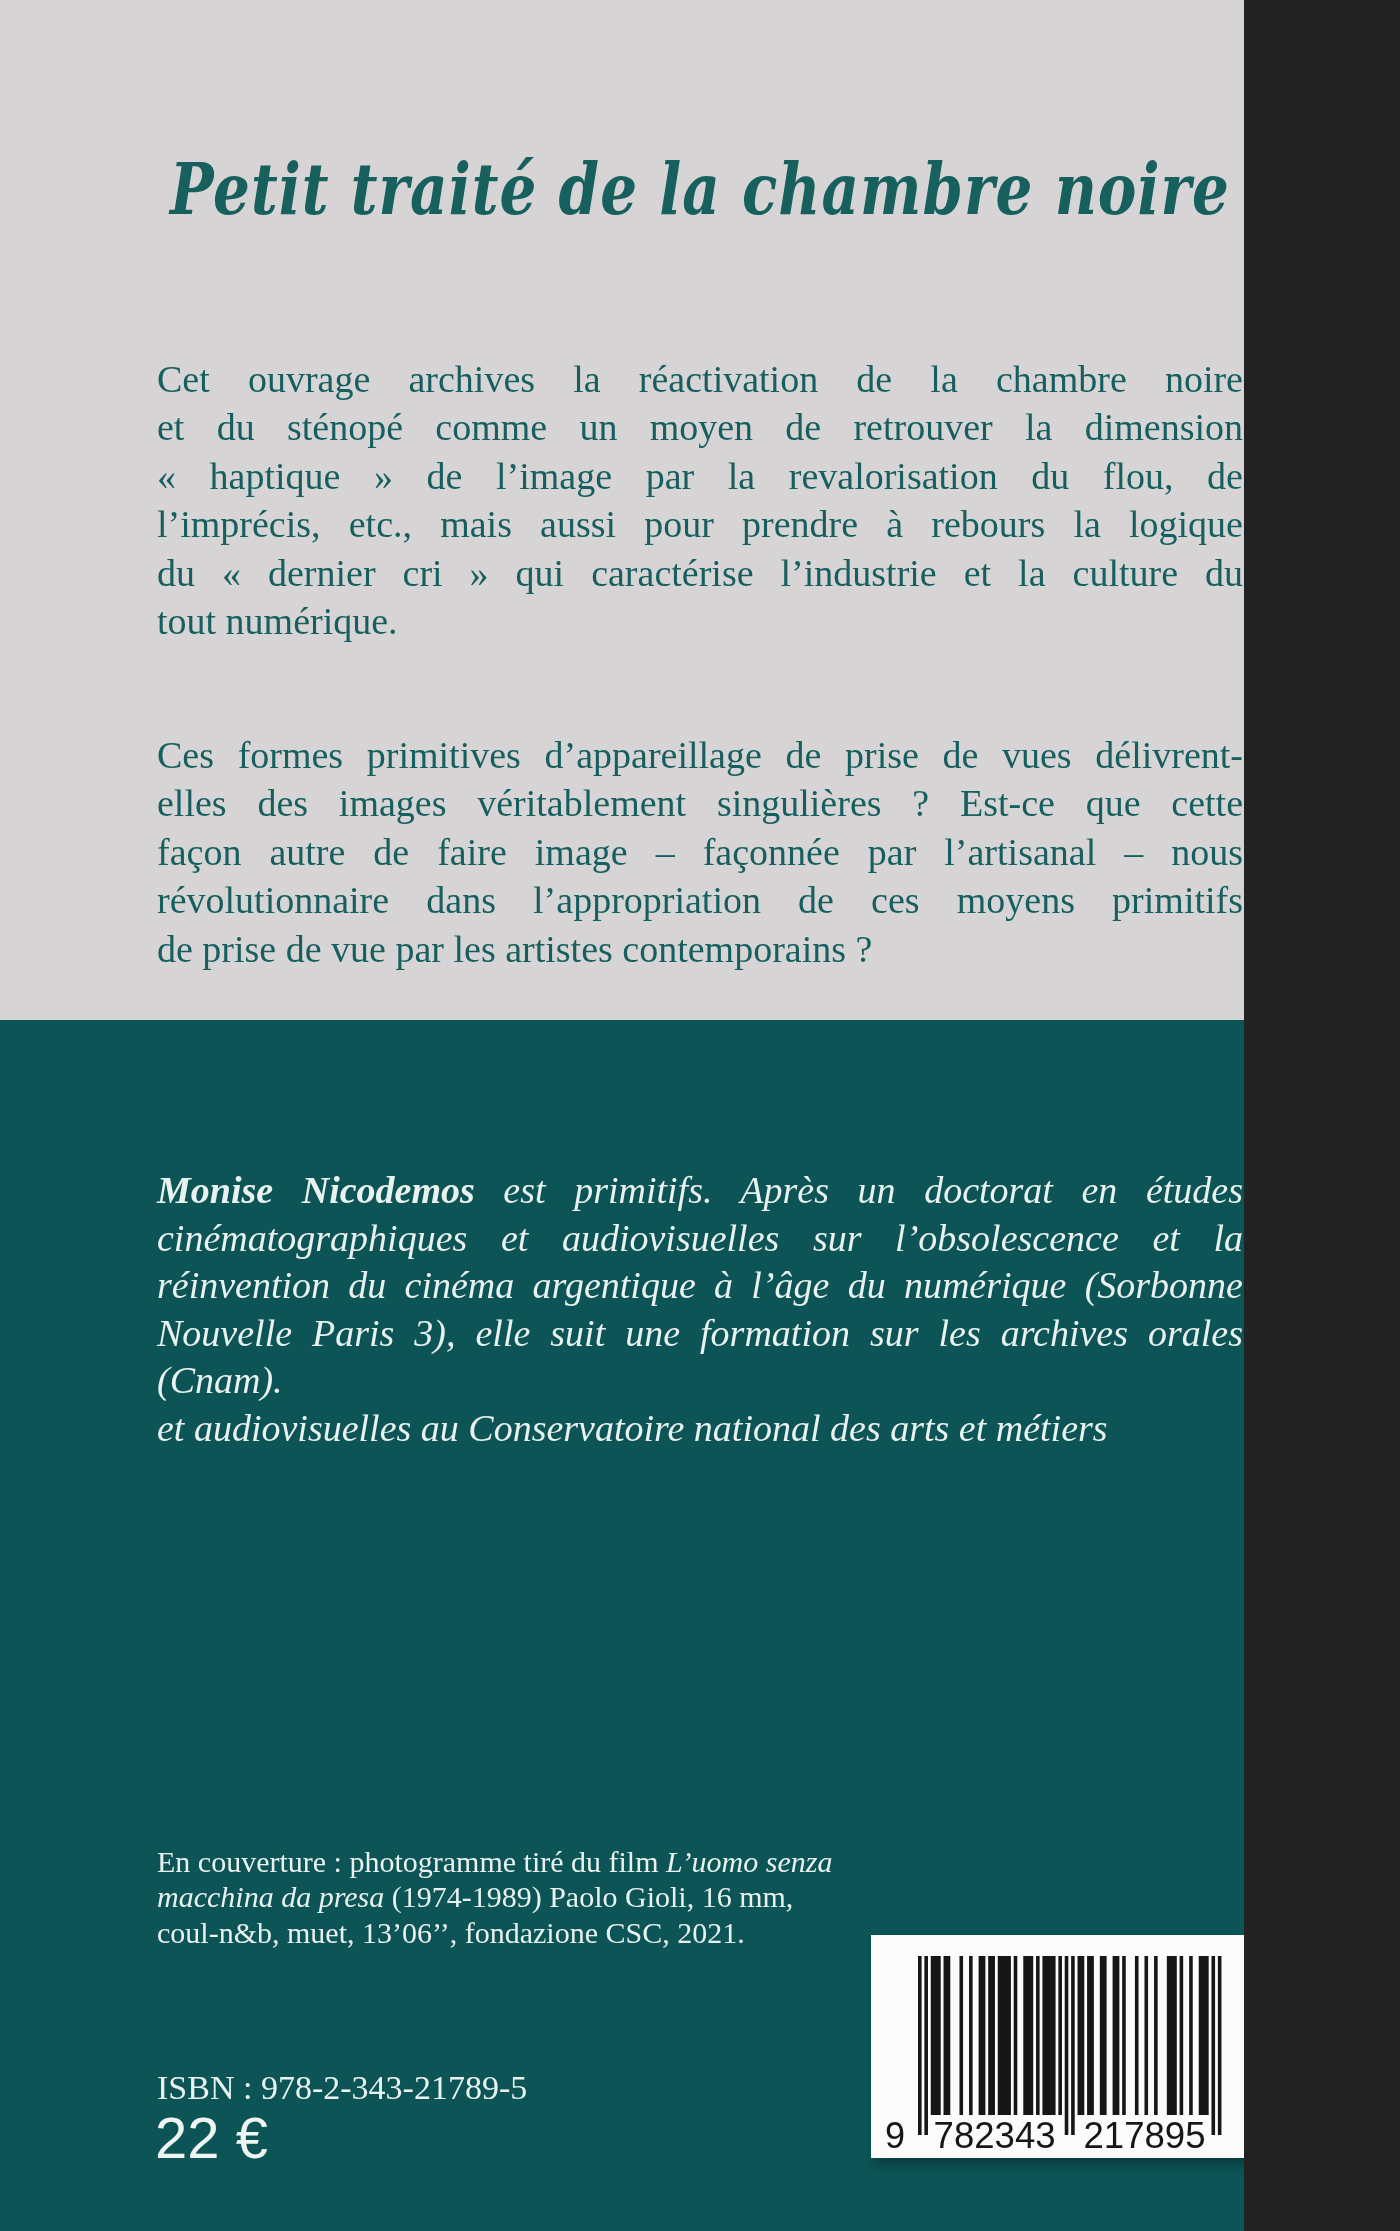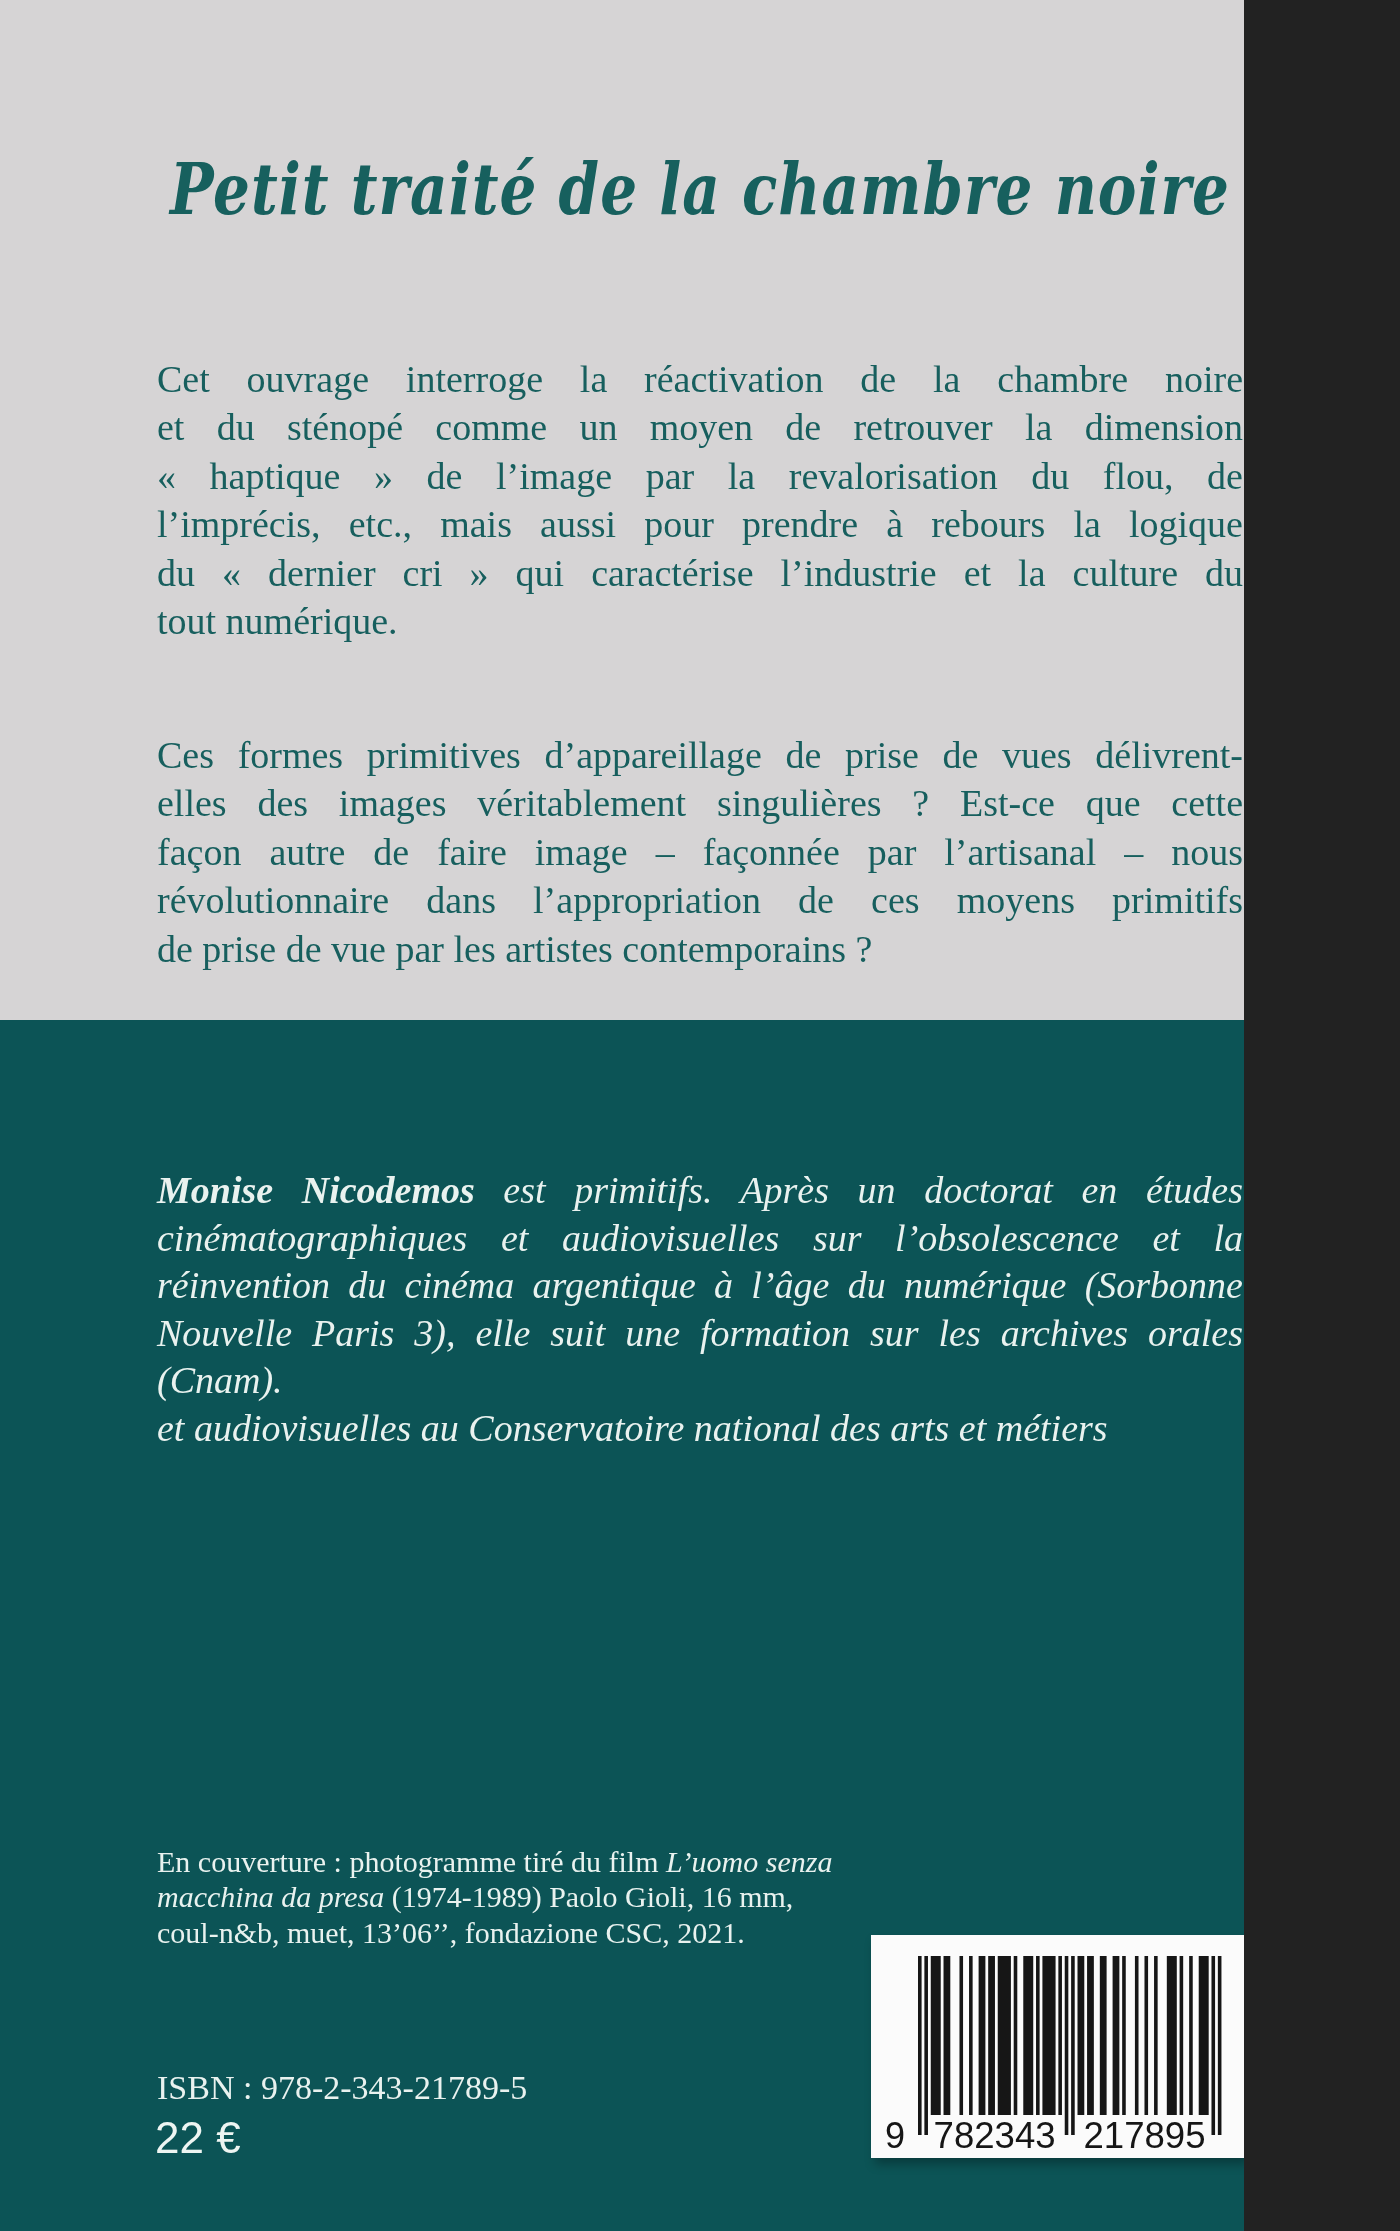--- a/index.html
+++ b/index.html
@@ -47,41 +47,41 @@
   }
   .credit .it{font-style:italic;}
   .isbn{
     position:absolute;left:157px;top:2068px;
     color:#e9f2ef;font-size:34px;line-height:40px;
   }
   .price{
     position:absolute;left:155px;top:2112px;
     color:#eef5f2;
     font-family:"Liberation Sans", sans-serif;
-    font-size:44px;line-height:52px;
+    font-size:58px;line-height:52px;
   }
   .barcode-box{
     position:absolute;left:871px;top:1935px;width:373px;height:223px;
     background:#fbfbfb;
     box-shadow:4px 6px 10px rgba(0,0,0,0.30);
   }
   .barcode-box svg{display:block;}
   .seg{white-space:pre-wrap;text-align:right;}
 </style>
 </head>
 <body>
 
 <div class="cover">
 
   <div class="teal-band"></div>
 
   <div class="book-title">Petit traité de la chambre noire</div>
 
   <div class="textblock para" id="para1">
-      <div class="line"><span class="seg">Cet ouvrage interroge la réactivation de la chambre noire</span></div>
+      <div class="line"><span class="seg">Cet ouvrage archives la réactivation de la chambre noire</span></div>
       <div class="line"><span class="seg">et du sténopé comme un moyen de retrouver la dimension</span></div>
       <div class="line"><span class="seg">« haptique » de l’image par la revalorisation du flou, de</span></div>
       <div class="line"><span class="seg">l’imprécis, etc., mais aussi pour prendre à rebours la logique</span></div>
       <div class="line"><span class="seg">du « dernier cri » qui caractérise l’industrie et la culture du</span></div>
       <div class="line"><span class="seg">tout numérique.</span></div>
     </div>
 
   <div class="textblock para" id="para2">
       <div class="line"><span class="seg">Ces formes primitives d’appareillage de prise de vues délivrent-</span></div>
       <div class="line"><span class="seg">elles des images véritablement singulières ? Est-ce que cette</span></div>

